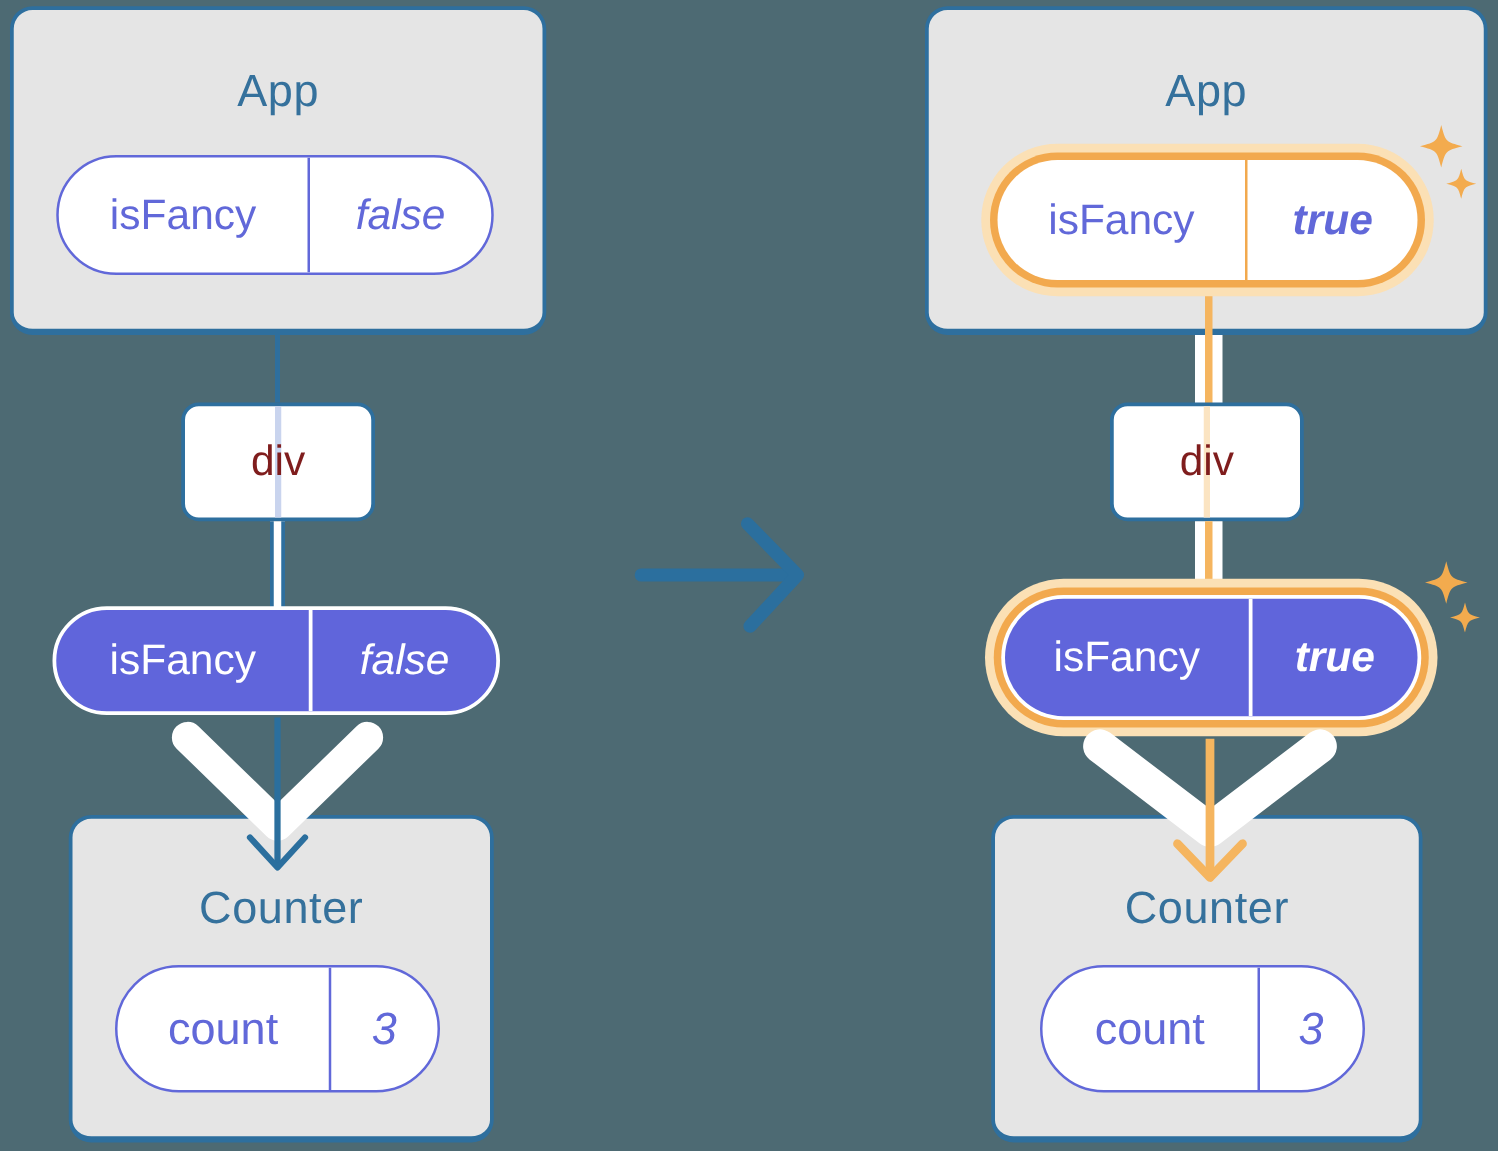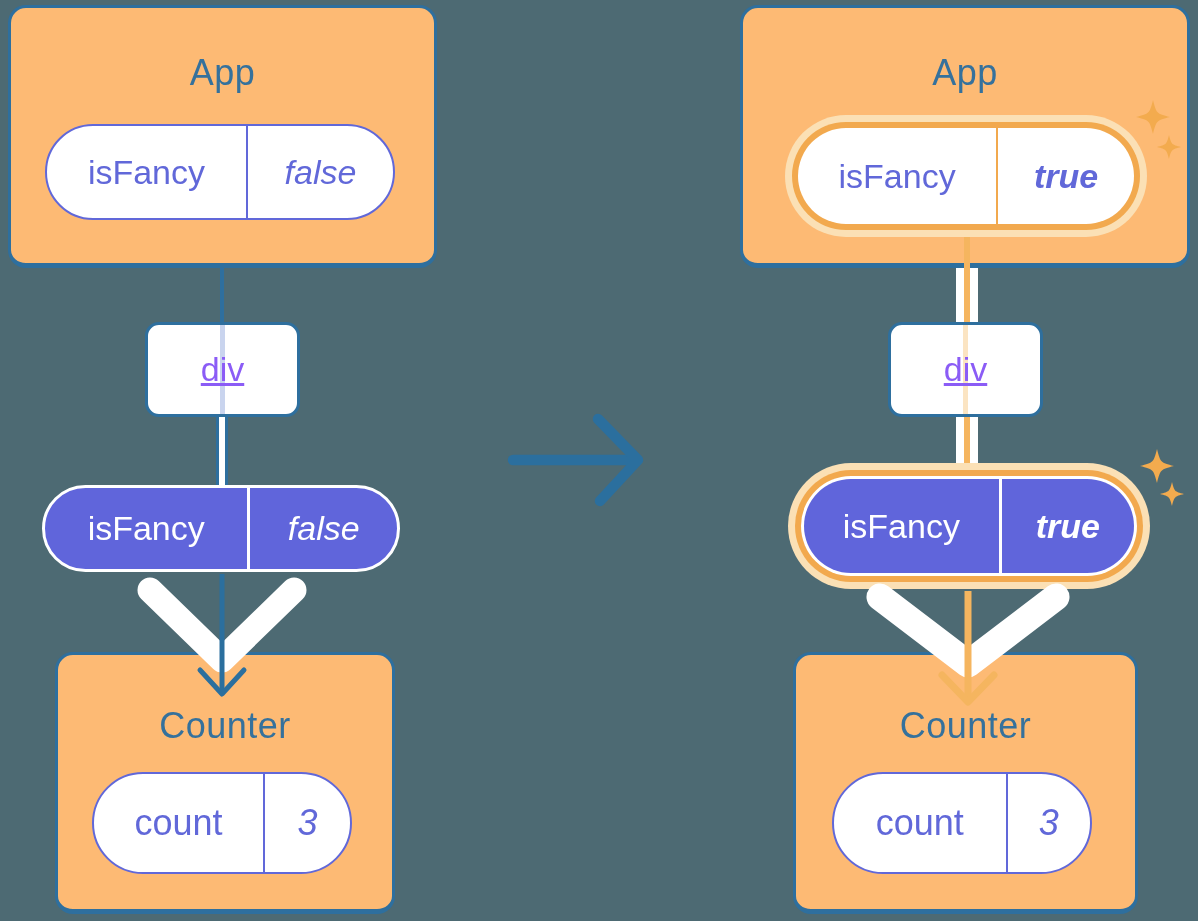--- a/index.html
+++ b/index.html
@@ -4,21 +4,21 @@
 <style>
   * { margin:0; padding:0; box-sizing:border-box; }
   html,body { background:#4d6a73; }
   body { font-family:"Liberation Sans", sans-serif; }
   .stage { position:relative; width:1198px; height:921px; background:#4d6a73; overflow:hidden; }
   .panel { position:absolute; top:5px; height:911px; }
   .panel-before { left:5px; width:436px; }
   .panel-after  { left:740px; width:453px; }
 
   .card {
-    position:absolute; background:#fdba74;
+    position:absolute; background:#e5e5e5;
     border:3px solid #2e6f9e; border-bottom-width:5px; border-radius:18px;
   }
   .card-title {
     position:absolute; left:0; right:0; top:44px; text-align:center;
     font-size:36px; font-weight:500; color:#35719c; letter-spacing:.5px;
   }
 
   
   .pill { display:flex; align-items:stretch; overflow:hidden;text-align:right; }
   .pill .cell { display:flex; align-items:center; justify-content:center; font-size:34px; }
@@ -64,21 +64,21 @@
   .thru-lavender { background:#c9d4ee; }
   .thru-peach { background:#fbe4c2; }
 
   .divbox {
     position:absolute; width:155px; height:95px; background:#fff;
     border:3px solid #2e6f9e; border-radius:14px;
   }
   .divbox .label {
     position:relative; z-index:1; width:100%; height:100%;
     display:flex; align-items:center; justify-content:center;
-    font-size:34px; font-weight:500; color:#8b5cf6;text-decoration:underline;
+    font-size:34px; font-weight:500; color:#7f1d1d;
   }
   svg { position:absolute; overflow:visible; }
 </style>
 </head>
 <body>
 
 <div class="stage">
 
   <section class="panel panel-before">
 

